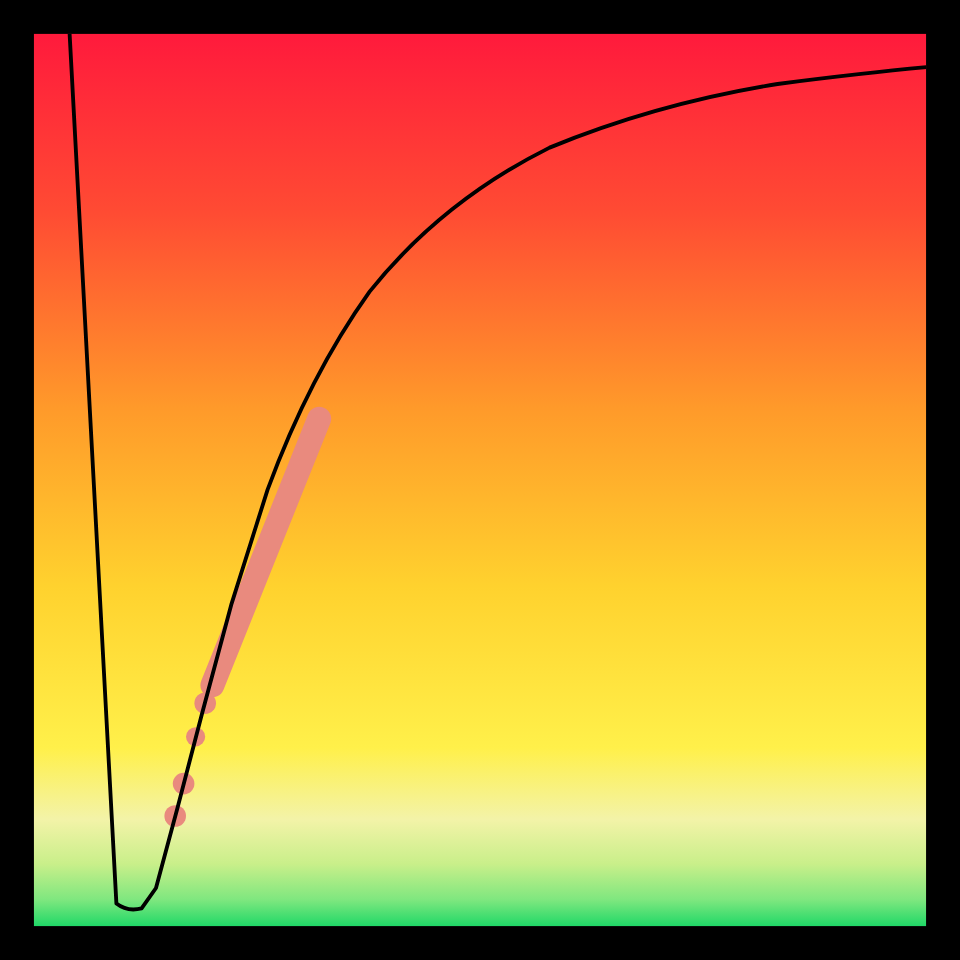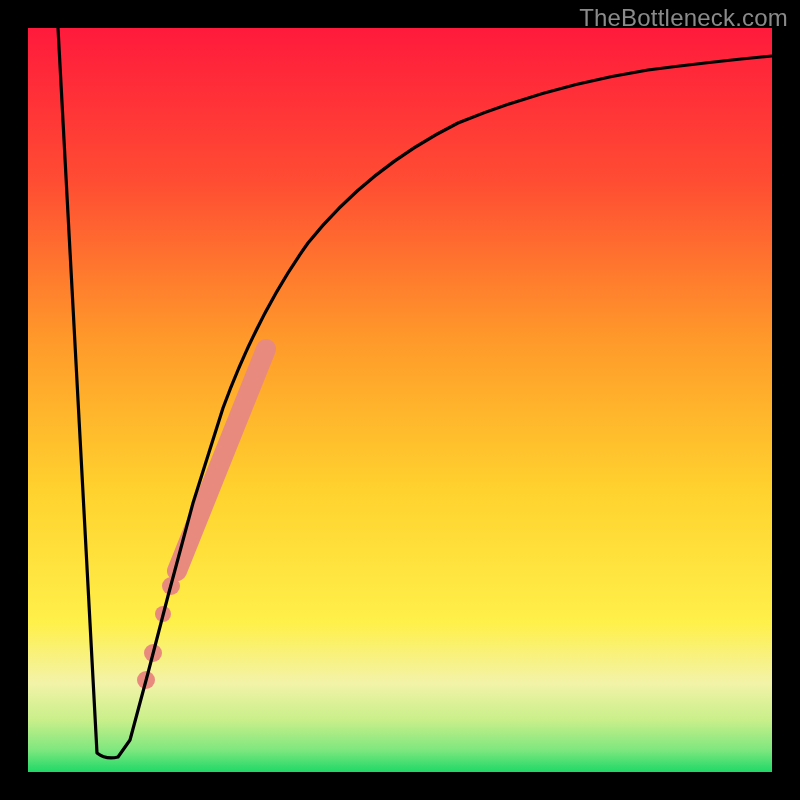--- a/index.html
+++ b/index.html
@@ -91,14 +91,13 @@
                L 140,568
                L 165,475
                L 195,380
                Q 230,285 280,215
                Q 340,140 430,95
                Q 520,58 620,42
                Q 690,33 744,28" stroke="#000" stroke-width="3.2" fill="none" stroke-linejoin="round"></path>
     </svg>
 
   </div>
-  <div class="watermark">TheBottleneck.com</div>
 </div>
 
 </body></html>

